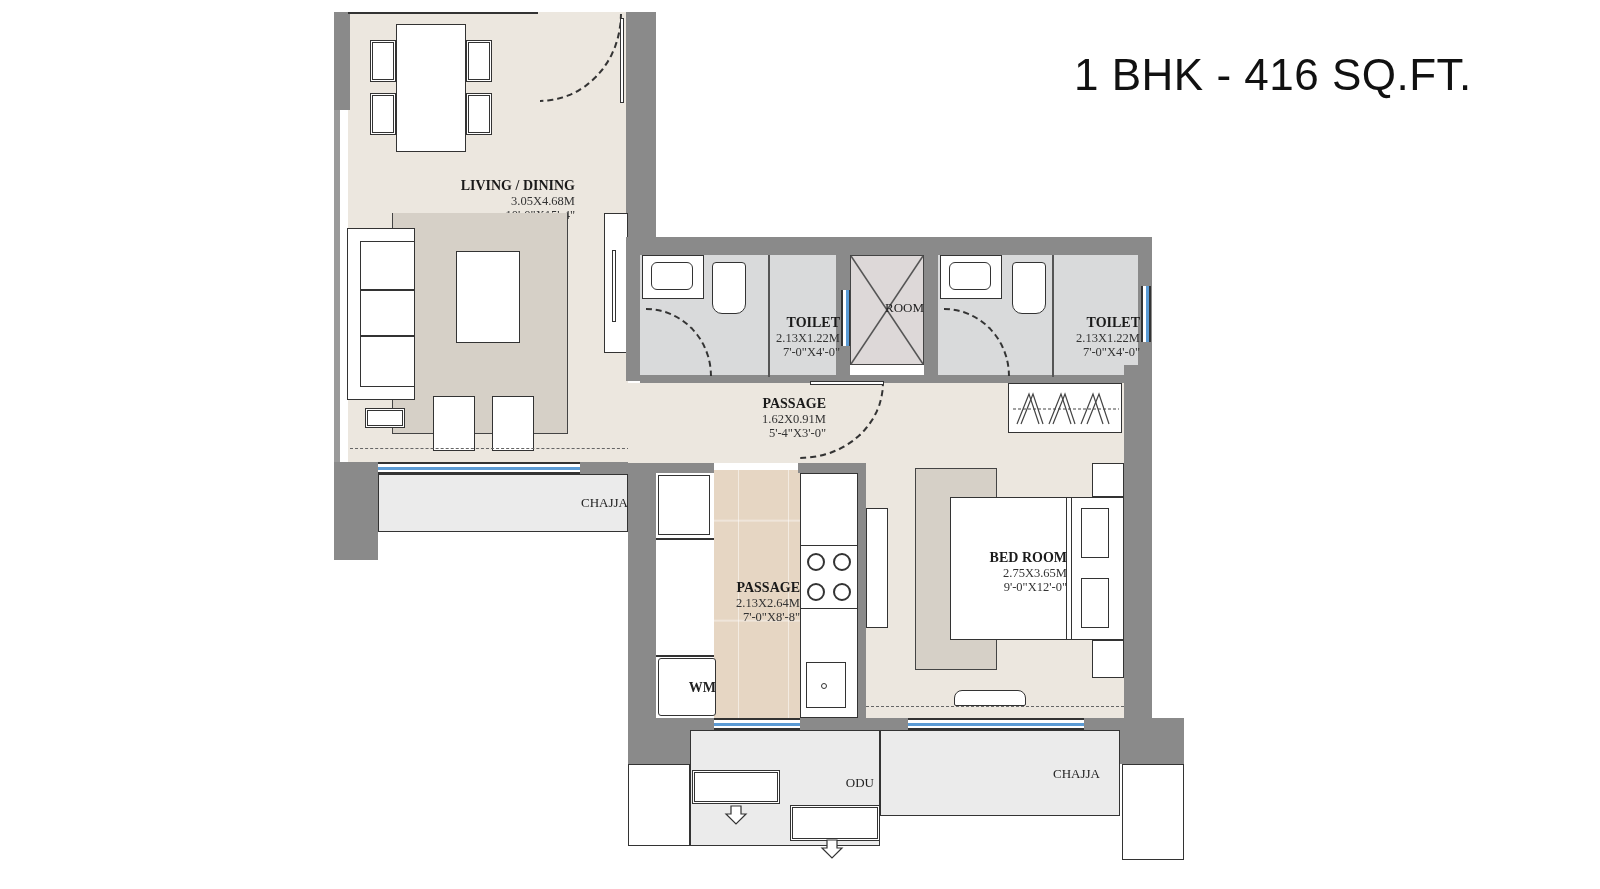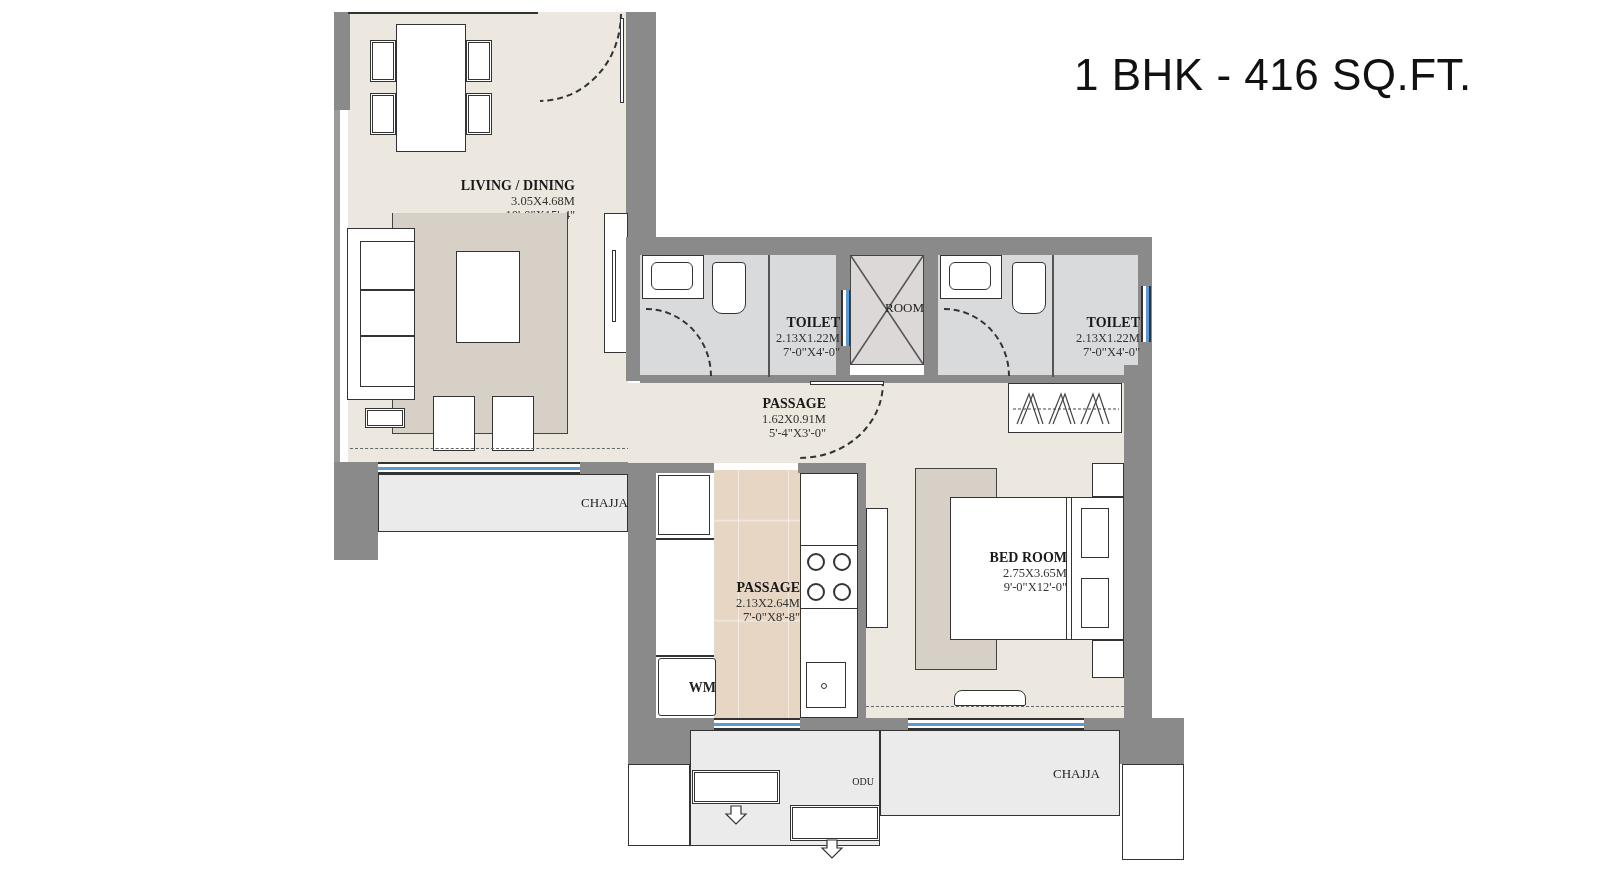--- a/index.html
+++ b/index.html
@@ -185,21 +185,21 @@
 <div class="abs furn" style="left:954px; top:690px; width:72px; height:16px; border-radius:8px 8px 2px 2px;"></div>
 <div class="abs" style="left:866px; top:706px; width:258px; height:12px; border-top:1.5px dashed #666;"></div>
 
 <div class="abs wall" style="left:628px; top:718px; width:86px; height:46px;"></div>
 <div class="abs win" style="left:714px; top:718px; width:86px; height:12px;"></div>
 <div class="abs wall" style="left:800px; top:718px; width:108px; height:12px;"></div>
 <div class="abs win" style="left:908px; top:718px; width:176px; height:12px;"></div>
 <div class="abs wall" style="left:1084px; top:718px; width:100px; height:46px;"></div>
 <div class="abs furn" style="left:628px; top:764px; width:62px; height:82px;"></div>
 <div class="abs chajja" style="left:690px; top:730px; width:190px; height:116px;"></div>
-<div class="abs label" style="left:790px; top:776px; width:84px; font-size:10px;">ODU</div>
+<div class="abs label" style="left:790px; top:776px; width:84px; font-size:13px;">ODU</div>
 <div class="abs furn" style="left:692px; top:770px; width:88px; height:34px; border-width:3px; border-style:double;"></div>
 <div class="abs furn" style="left:790px; top:805px; width:90px; height:36px; border-width:3px; border-style:double;"></div>
 <svg width="20" height="20" style="left:726px; top:806px;">
     <path d="M5 0 L15 0 L15 8 L20 8 L10 18 L0 8 L5 8 Z" fill="#fff" stroke="#333" stroke-width="1.2"></path>
   </svg>
 <svg width="20" height="20" style="left:822px; top:840px;">
     <path d="M5 0 L15 0 L15 8 L20 8 L10 18 L0 8 L5 8 Z" fill="#fff" stroke="#333" stroke-width="1.2"></path>
   </svg>
 <div class="abs chajja" style="left:880px; top:730px; width:240px; height:86px;"></div>
 <div class="abs label" style="left:880px; top:767px; width:220px; font-size:13px;">CHAJJA</div>

